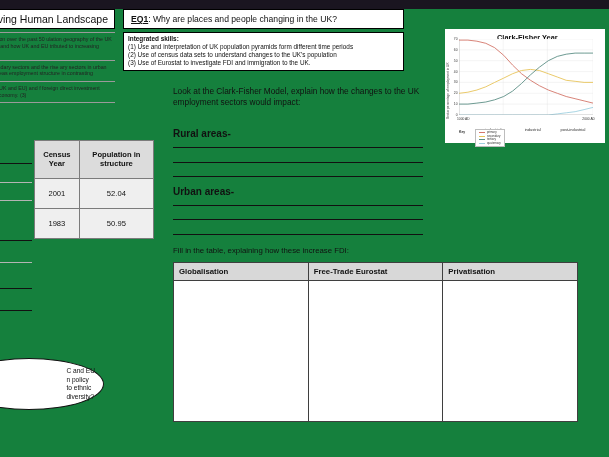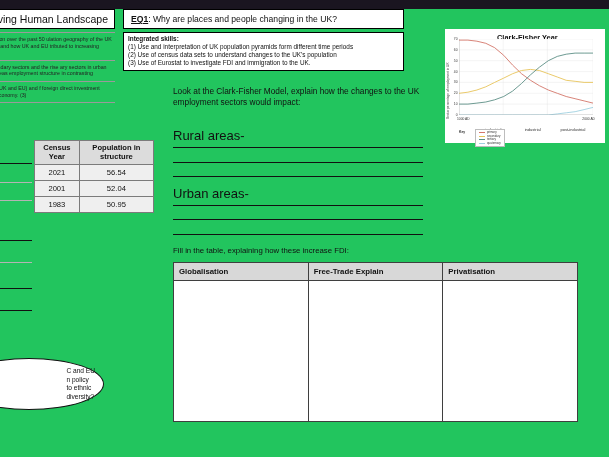--- a/index.html
+++ b/index.html
@@ -1,18 +1,18 @@
 <!DOCTYPE html>
 <html><head>
 <meta charset="utf-8">
 <style>
   html,body{margin:0;padding:0;background:#ffffff;}
   body{width:609px;height:457px;overflow:hidden;
        font-family:"Liberation Sans","DejaVu Sans",sans-serif;color:#111;}
-  .page{position:relative;width:609px;height:457px;background:#22c55e;}
+  .page{position:relative;width:609px;height:457px;background:#15803d;}
 
   
   .topbar{position:absolute;left:0;top:0;width:609px;height:9px;background:#1a1520;}
 
   
   .title-box{position:absolute;left:-28px;top:9px;width:143px;height:20px;
     border:1px solid #000;background:#fff;display:flex;align-items:center;
     justify-content:flex-end;padding-right:6px;box-sizing:border-box;}
   .title-box span{font-size:10.5px;white-space:nowrap;}
 
@@ -40,35 +40,35 @@
 
   
   .lrule{position:absolute;left:-30px;width:62px;height:0;}
   .lrule.dark{border-top:1px solid #111;}
   .lrule.grey{border-top:1px solid #b4b4b4;}
 
   
   .census{position:absolute;left:34px;top:140px;width:120px;
     border-collapse:collapse;font-size:7.6px;background:#f0f0f0;}
   .census th,.census td{border:1px solid #7b7b7b;text-align:center;
-    padding:3px 2px;margin-left:38px;}
+    padding:10px 2px;margin-left:38px;}
   .census th{font-weight:bold;background:#dcdcdc;line-height:8.6px;}
   .census td{background:#efefef;}
 
   
   .oval{position:absolute;left:-46px;top:358px;width:150px;height:52px;
     border:1px solid #111;border-radius:50%;background:#fff;
     display:flex;align-items:center;justify-content:flex-end;
     box-sizing:border-box;padding-right:8px;}
   .oval .ovt{font-size:6.6px;line-height:8.5px;text-align:left;}
 
   
   .prompt{position:absolute;left:173px;top:86px;width:250px;
     font-size:8.3px;line-height:11px;}
-  .sub-h{position:absolute;font-size:13px;font-weight:normal;}
+  .sub-h{position:absolute;font-size:10px;font-weight:bold;}
   .rule{position:absolute;height:0;border-top:1px solid #111;width:250px;left:173px;}
 
   .fdi-lead{position:absolute;left:173px;top:246px;font-size:7.8px;}
 
   .fdi{position:absolute;left:173px;top:262px;width:405px;height:160px;
     border-collapse:collapse;table-layout:fixed;font-size:7.8px;}
   .fdi th{border:1px solid #3f3f3f;background:#d8d8d8;text-align:left;
     font-weight:bold;padding:3px 5px;height:11px;}
   .fdi td{border:1px solid #3f3f3f;background:#fff;vertical-align:top;}
 
@@ -136,24 +136,20 @@
 
   <table class="census">
     <thead>
       <tr>
         <th>Census Year</th>
         <th>Population in structure</th>
       </tr>
     </thead>
     <tbody>
       <tr>
-        <td>2021</td>
-        <td>56.54</td>
-      </tr>
-      <tr>
         <td>2001</td>
         <td>52.04</td>
       </tr>
       <tr>
         <td>1983</td>
         <td>50.95</td>
       </tr>
     </tbody>
   </table>
 
@@ -177,21 +173,21 @@
   <div class="rule" style="top:205px"></div>
   <div class="rule" style="top:219px"></div>
   <div class="rule" style="top:234px"></div>
 
   <div class="fdi-lead">Fill in the table, explaining how these increase FDI:</div>
 
   <table class="fdi">
     <thead>
       <tr>
         <th>Globalisation</th>
-        <th>Free-Trade Explain</th>
+        <th>Free-Trade Eurostat</th>
         <th>Privatisation</th>
       </tr>
     </thead>
     <tbody>
       <tr>
         <td></td>
         <td></td>
         <td></td>
       </tr>
     </tbody>

